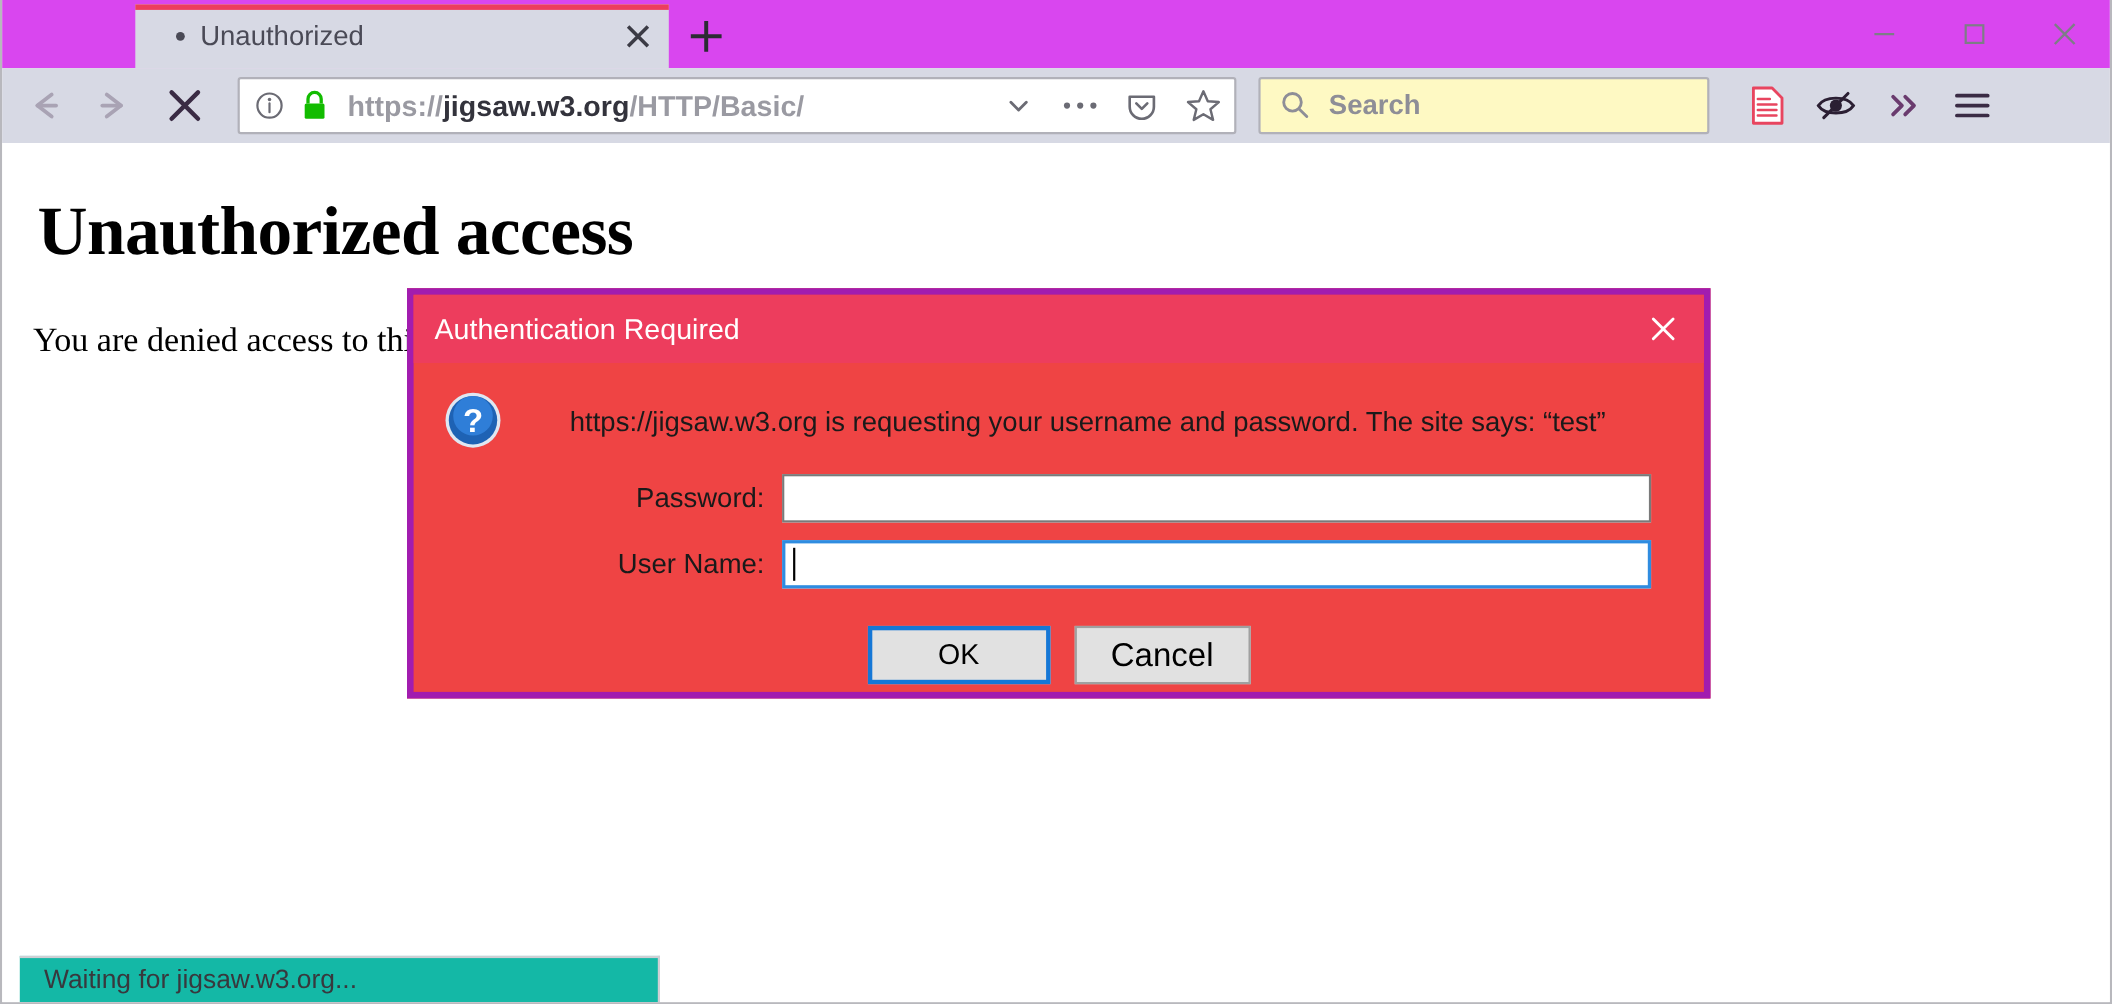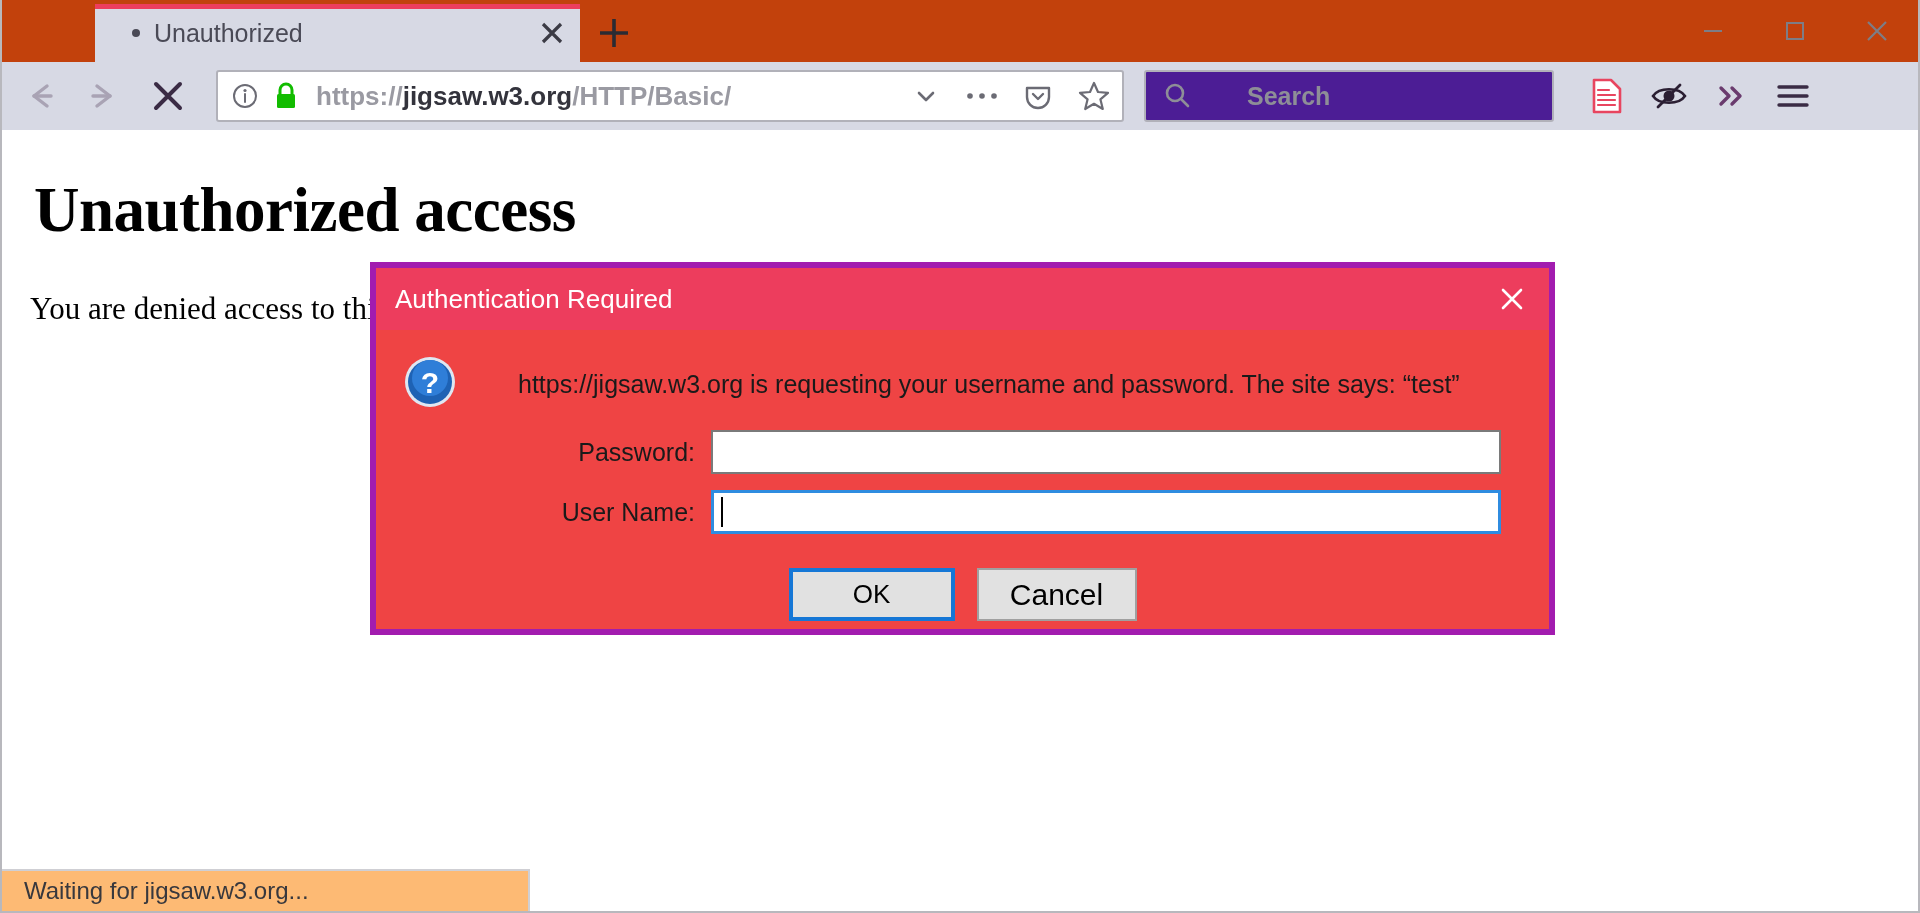--- a/index.html
+++ b/index.html
@@ -21,23 +21,24 @@
     box-sizing: border-box;
     border-left: 2px solid #b8b8bd;
     border-right: 2px solid #b8b8bd;
     border-bottom: 2px solid #b8b8bd;
   }
 
   
   #tabstrip {
     position: relative;
     height: 62px;
-    background: #c2410c;
+    background: #d946ef;
     display: flex;
     align-items: flex-end;
+    padding-left: 28px;
   }
   #tab-active {
     position: relative;
     margin-left: 93px;
     width: 485px;
     height: 58px;
     background: #d7d9e4;
     display: flex;
     align-items: center;
     box-sizing: border-box;
@@ -145,28 +146,27 @@
     display: flex;
     align-items: center;
     justify-content: center;
     flex: none;
   }
 
   #searchbar {
     margin-left: 20px;
     width: 410px;
     height: 52px;
-    background: #4c1d95;
+    background: #fef9c3;
     border: 2px solid #b1b1b9;
     border-radius: 3px;
     display: flex;
     align-items: center;
     box-sizing: border-box;
     flex: none;
-    gap: 39px;
   }
   #search-text {
     margin-left: 16px;
     font-size: 25px;
     color: #8e8e97;
   }
 
   #toolbar-right {
     display: flex;
     align-items: center;
@@ -201,25 +201,25 @@
   #page-paragraph {
     margin: 44px 0 0 28px;
     font-family: "Liberation Serif", serif;
     font-size: 31px;
     color: #000000;
   }
 
   
   #status-bar {
     position: absolute;
-    left: 0;
+    left: 16px;
     bottom: 0;
-    width: 528px;
+    width: 582px;
     height: 42px;
-    background: #fdba74;
+    background: #14b8a6;
     border-top: 2px solid #cfcfd4;
     border-right: 2px solid #cfcfd4;
     box-sizing: border-box;
     display: flex;
     align-items: center;
   }
   #status-text {
     margin-left: 22px;
     font-size: 24px;
     color: #38383d;

